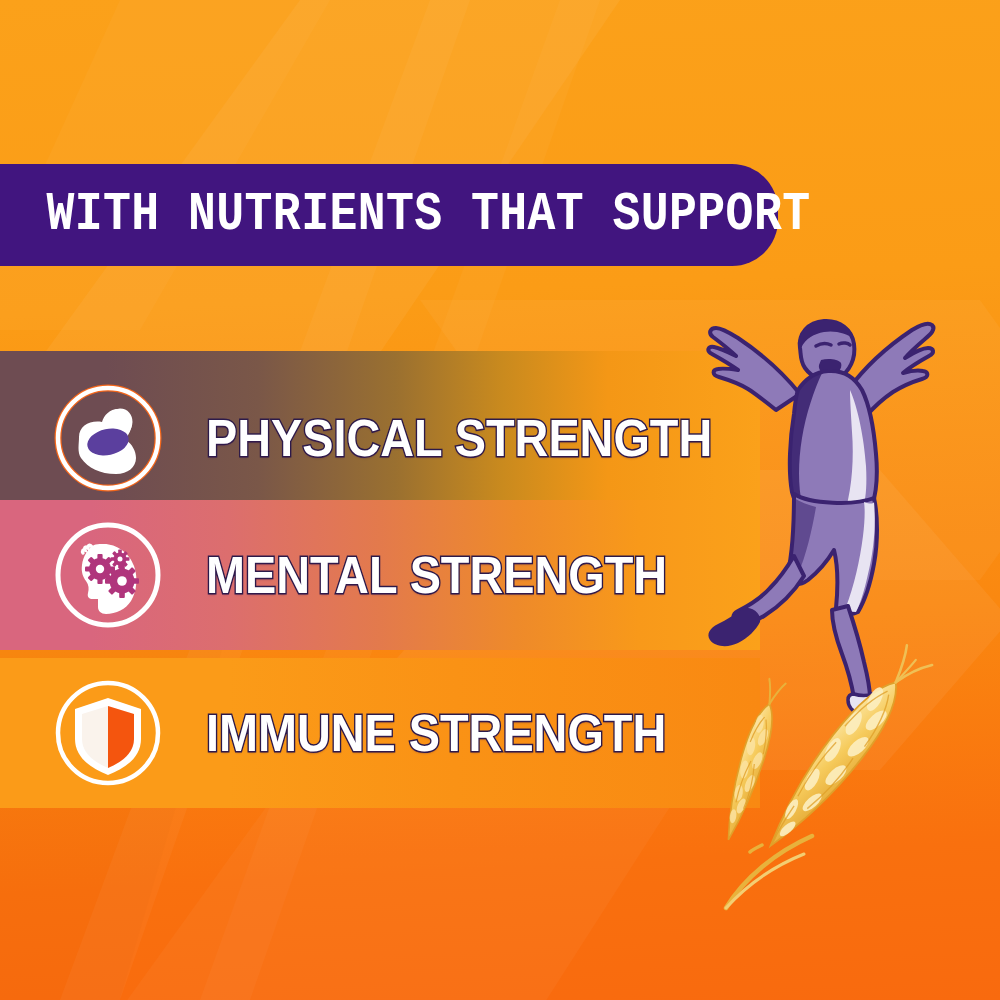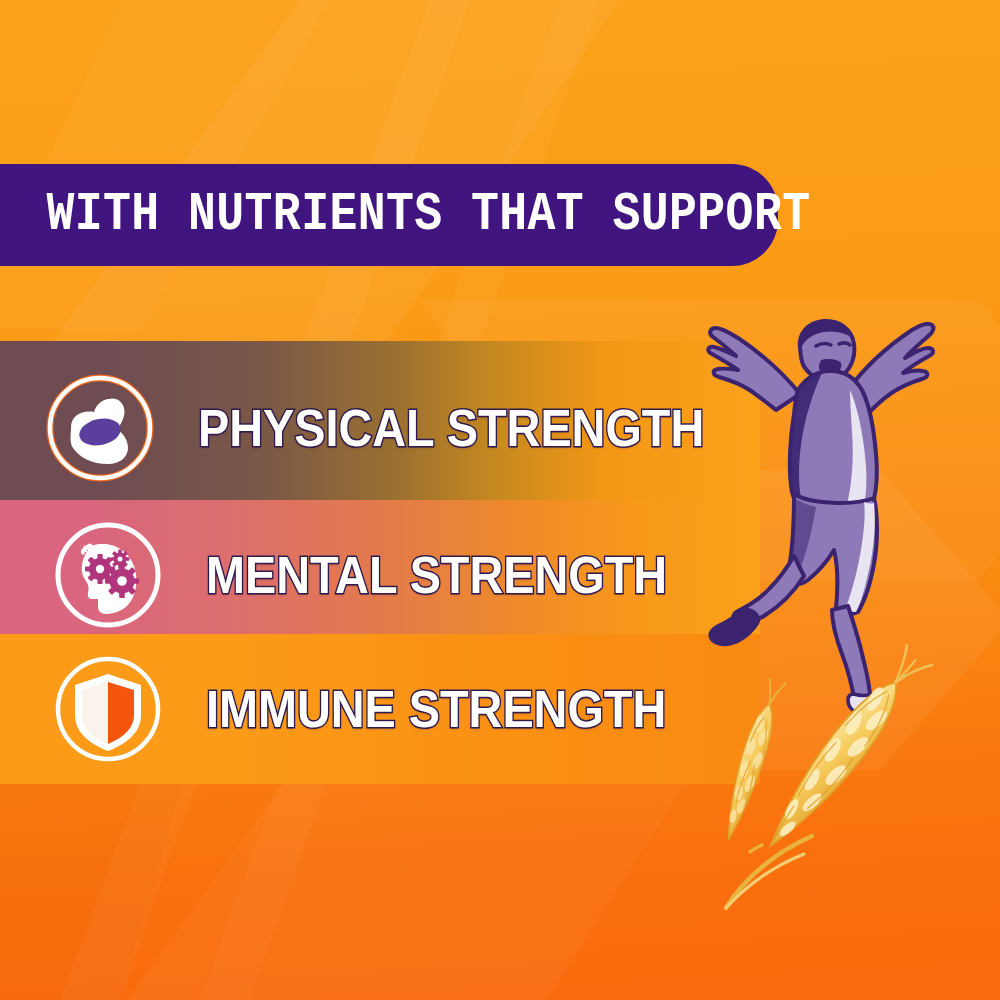--- a/index.html
+++ b/index.html
@@ -32,25 +32,25 @@
     letter-spacing:0.5px;
     padding-left:54px;
     white-space:nowrap;
     transform:scaleX(0.86);
     transform-origin:left center;
     line-height:1;
   }
 
   
   .row{position:absolute;left:0;width:760px;display:flex;align-items:center;}
-  .row-1{top:341px;height:174px;
-    background:linear-gradient(90deg,#6E4C52 0%,#6E4C52 14%,#7A5748 34%,#9A7030 52%,#C98A1E 66%,#F49716 80%,#FBA11A 100%);justify-content:flex-end;}
+  .row-1{top:351px;height:174px;
+    background:linear-gradient(90deg,#6E4C52 0%,#6E4C52 14%,#7A5748 34%,#9A7030 52%,#C98A1E 66%,#F49716 80%,#FBA11A 100%);}
   .row-2{top:500px;height:150px;
     background:linear-gradient(90deg,#D9667E 0%,#D9667E 12%,#DC6E6E 30%,#E37A4C 50%,#EE8A2A 68%,#F8991A 84%,#FBA11A 100%);}
-  .row-3{top:634px;height:150px;
+  .row-3{top:658px;height:150px;
     background:linear-gradient(90deg,#FB9B18 0%,#FB9B18 30%,#FA9215 60%,#F98912 100%);align-items:center;}
 
   .icon-wrap{
     position:relative;width:112px;height:112px;margin-left:52px;flex:0 0 auto;
   }
   .icon-wrap svg{display:block;width:112px;height:112px;}
 
   .row-label{
     margin-left:42px;
     color:#FFFFFF;

